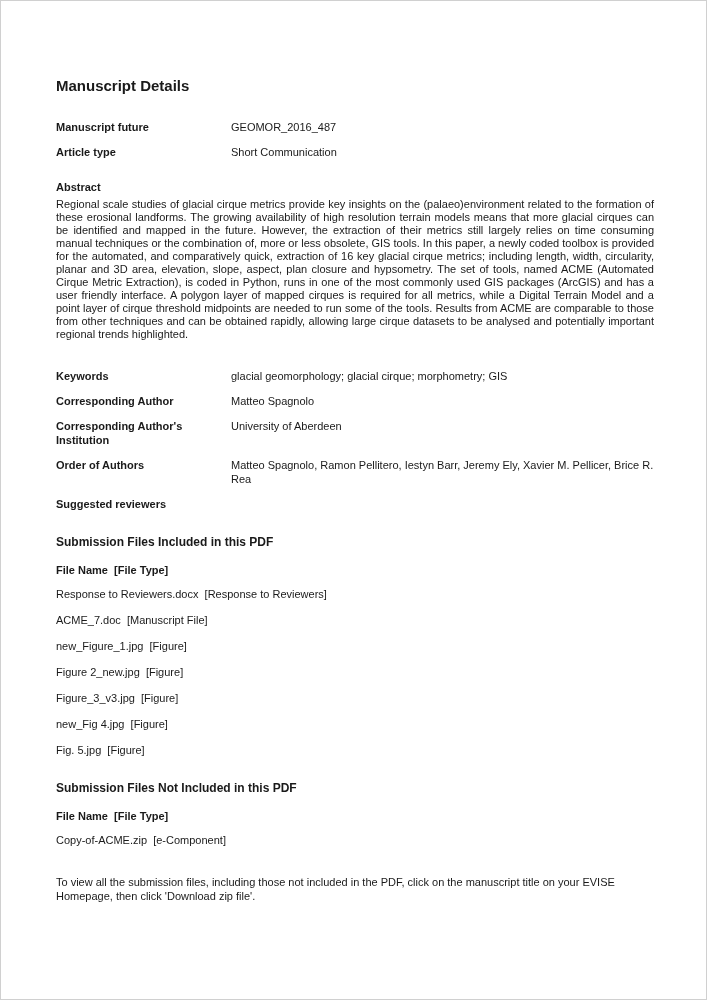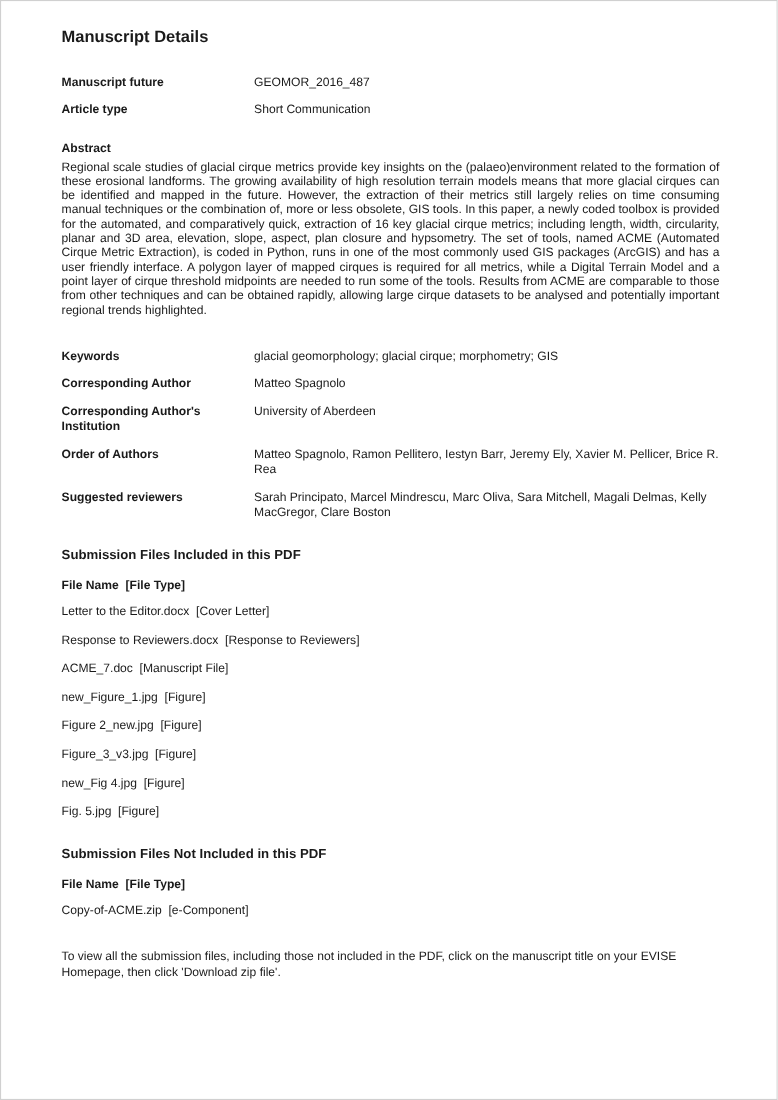--- a/index.html
+++ b/index.html
@@ -5,21 +5,21 @@
   * { margin: 0; padding: 0; box-sizing: border-box; }
   html, body { background: #e8e8e8; }
   .page {
     width: 707px;
     height: 1000px;
     margin: 0 auto;
     background: #ffffff;
     border: 1px solid #d0d0d0;
     font-family: "Liberation Sans", sans-serif;
     color: #1a1a1a;
-    padding: 24px 52px 0 55px;
+    padding: 76px 52px 0 55px;
     overflow: hidden;
   }
   .doc-title {
     font-size: 15px;
     font-weight: bold;
     margin-bottom: 26px;
   }
   .field-row {
     display: flex;
     align-items: flex-start;
@@ -113,27 +113,25 @@
     <div class="field-value">University of Aberdeen</div>
   </div>
 
   <div class="field-row">
     <div class="field-label">Order of Authors</div>
     <div class="field-value">Matteo Spagnolo, Ramon Pellitero, Iestyn Barr, Jeremy Ely, Xavier M. Pellicer, Brice R. Rea</div>
   </div>
 
   <div class="field-row">
     <div class="field-label">Suggested reviewers</div>
-    <div class="field-value">Sarah Principato, Marcel Mindrescu, Marc Oliva, Sara Mitchell, Magali Delmas, Kelly MacGregor, Clare Boston</div>
   </div>
 
   <div class="big-heading">Submission Files Included in this PDF</div>
   <div class="file-subheading">File Name  [File Type]</div>
 
-  <div class="file-item">Letter to the Editor.docx  [Cover Letter]</div>
   <div class="file-item">Response to Reviewers.docx  [Response to Reviewers]</div>
   <div class="file-item">ACME_7.doc  [Manuscript File]</div>
   <div class="file-item">new_Figure_1.jpg  [Figure]</div>
   <div class="file-item">Figure 2_new.jpg  [Figure]</div>
   <div class="file-item">Figure_3_v3.jpg  [Figure]</div>
   <div class="file-item">new_Fig 4.jpg  [Figure]</div>
   <div class="file-item">Fig. 5.jpg  [Figure]</div>
 
   <div class="big-heading">Submission Files Not Included in this PDF</div>
   <div class="file-subheading">File Name  [File Type]</div>

